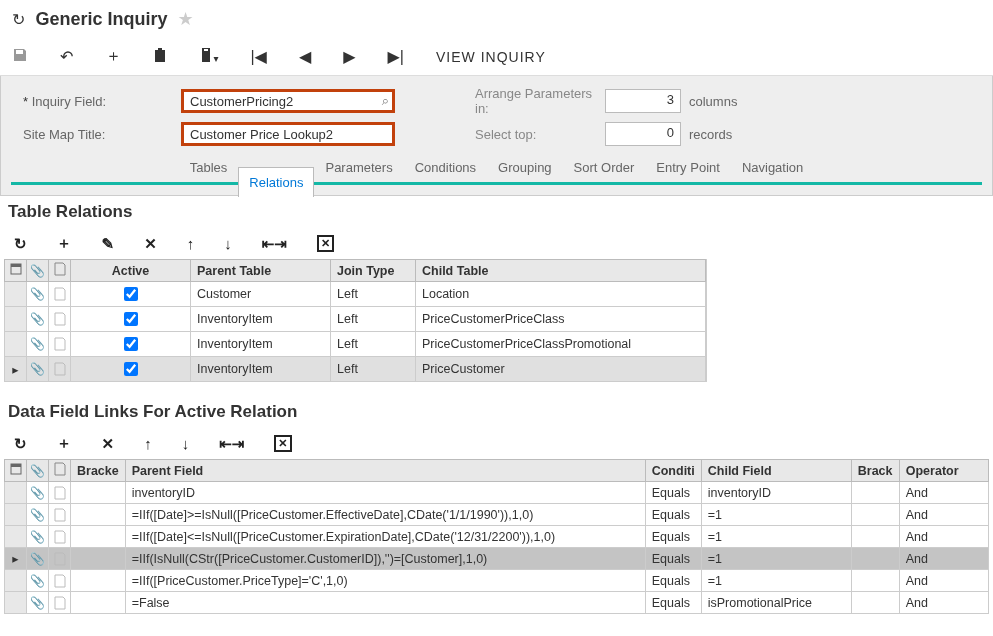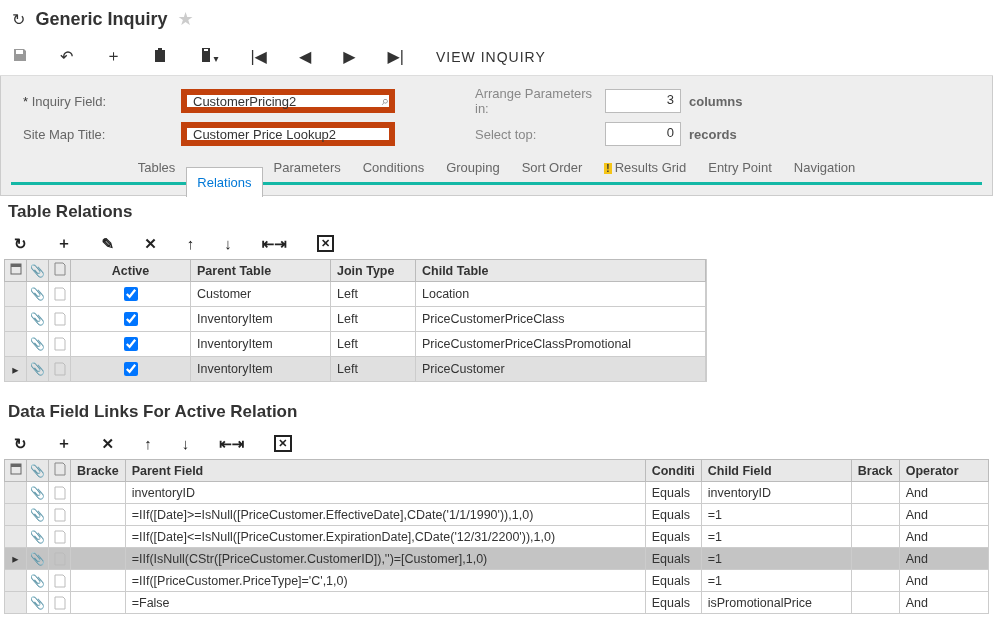--- a/index.html
+++ b/index.html
@@ -11,26 +11,26 @@
   .star { color: #ccc; font-size: 18px; }
   
   .main-toolbar { display: flex; align-items: center; padding: 8px 12px; gap: 32px; border-bottom: 1px solid #ddd; }
   .main-toolbar .tb-btn { font-size: 16px; cursor: pointer; color: #333; }
   .view-inquiry { font-size: 14px; letter-spacing: 1px; }
   
   .form-section { background: #eeeeee; border: 1px solid #ccc; border-top: none; padding: 10px; }
   .form-row { display: flex; align-items: center; margin-bottom: 6px; }
   .form-label { color: #666; width: 170px; padding-left: 12px; }
   .form-label.req::before { content: "* "; color: #333; }
-  .form-input { width: 214px; height: 24px; border: 6px solid #c2410c; padding: 2px 24px 2px 6px; background: #fff; position: relative; display:flex; align-items:center;}
+  .form-input { width: 214px; height: 24px; border: 3px solid #c2410c; padding: 2px 24px 2px 6px; background: #fff; position: relative; display:flex; align-items:center;}
   .form-input-wrap { position: relative; width: 214px; }
   .form-input-wrap .search-ic { position: absolute; right: 6px; top: 50%; transform: translateY(-50%); color: #777; font-size: 13px; }
   .form-label2 { color: #888; width: 210px; padding-left: 80px; }
   .form-num { width: 76px; height: 24px; border: 1px solid #bbb; text-align: right; padding: 2px 6px; background: #fff; }
-  .form-suffix { color: #666; margin-left: 8px; font-weight: bold; }
+  .form-suffix { color: #666; margin-left: 8px; }
   
   .tabs { display: flex; border-bottom: 3px solid #14b8a6; margin-top: 4px; justify-content: center; }
   .tab { padding: 7px 10px; color: #666; cursor: pointer; border: 1px solid transparent; border-bottom: none; }
   .tab.active { background: #fff; color: #0078d7; border-color: #bbb; position: relative; top: 15px; }
   .tab .warn { background: #f5c518; color:#333; font-size: 10px; padding: 0 2px; margin-right: 3px; font-weight: bold;}
   
   .section-title { font-weight: bold; padding: 6px 4px 6px 4px; font-size: 17px; }
   
   .grid-toolbar { display: flex; align-items: center; gap: 30px; padding: 6px 10px; }
   .grid-toolbar .gt-btn { font-size: 15px; font-weight: bold; cursor: pointer; color: #222; }
@@ -106,21 +106,20 @@
     <div class="form-num">0</div>
     <span class="form-suffix">records</span>
   </div>
   <div class="tabs">
     <div class="tab">Tables</div>
     <div class="tab active">Relations</div>
     <div class="tab">Parameters</div>
     <div class="tab">Conditions</div>
     <div class="tab">Grouping</div>
     <div class="tab">Sort Order</div>
-    <div class="tab"><span class="warn">!</span><span>Results Grid</span></div>
     <div class="tab">Entry Point</div>
     <div class="tab">Navigation</div>
   </div>
 </div>
 
 <div class="container">
 
 <div class="section-title">Table Relations</div>
 <div class="grid-toolbar">
   <span class="gt-btn">↻</span>

